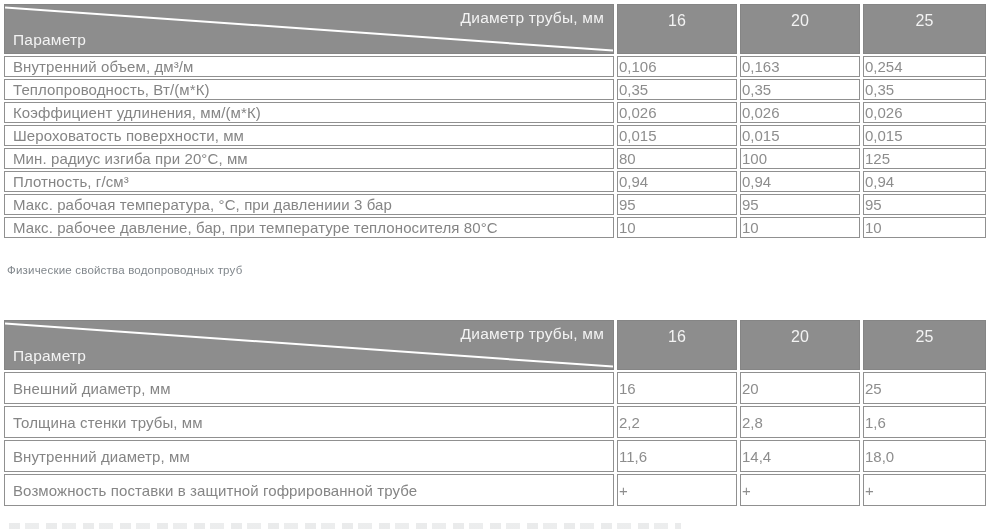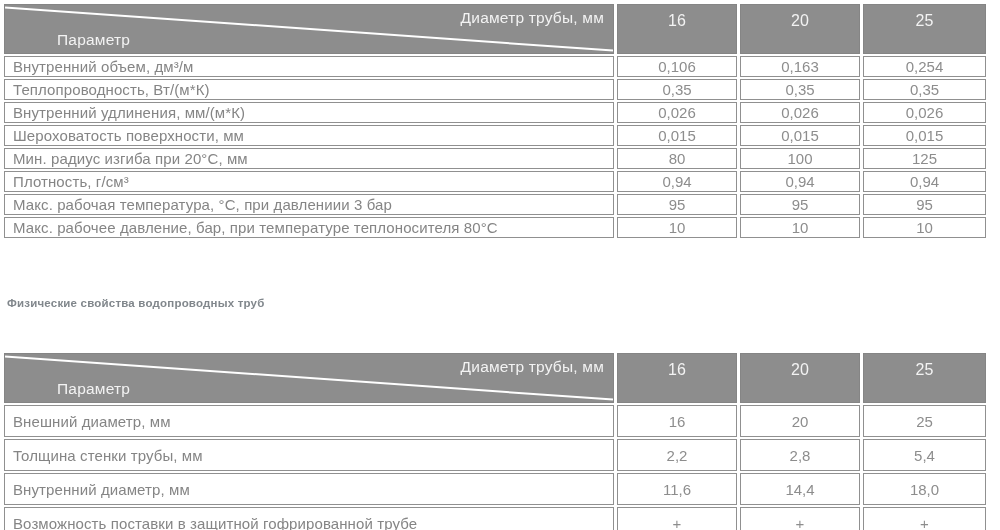--- a/index.html
+++ b/index.html
@@ -30,21 +30,21 @@
     padding:12px;
     font-weight:normal;
     text-align:right;
   }
   .corner-top{
     position:absolute; top:4px; right:9px;
     color:#f3f3f3; font-size:15.5px; letter-spacing:.2px;
   }
   .corner-bottom{
     position:absolute; bottom:4px; left:8px;
-    color:#f3f3f3; font-size:15.5px; letter-spacing:.2px;margin-left:44px;
+    color:#f3f3f3; font-size:15.5px; letter-spacing:.2px;
   }
   .corner-diag{
     position:absolute; top:0; left:0; width:100%; height:100%;
     display:block;
   }
   th.col-head{
     background:#8d8d8d;
     border:1px solid #858585;
     color:#f3f3f3;
     font-weight:normal;
@@ -66,28 +66,28 @@
   td.param-cell{
     padding:0 8px;
     text-align:left;
     color:#858585;
     letter-spacing:.1px;
     white-space:nowrap;
     overflow:hidden;
     margin-top:20px;
   }
   td.value-cell{
-    text-align:center;
+    text-align:left;
     color:#8d8d8d;
   }
 
   .caption{
-    margin:57px 0 0 7px;
+    margin:24px 0 0 7px;
     font-size:11.5px;
-    font-weight:bold;
+    font-weight:normal;
     color:#81878c;
     letter-spacing:.2px;
   }
   .tbl1{ margin-top:2px; }
   .tbl2{ margin-top:42px; }
 
   
   .cutoff-strip{
     margin:15px 0 0 9px;
     width:672px; height:6px;
@@ -130,21 +130,21 @@
         <td class="value-cell">0,163</td>
         <td class="value-cell">0,254</td>
       </tr>
       <tr>
         <td class="param-cell">Теплопроводность, Вт/(м*К)</td>
         <td class="value-cell">0,35</td>
         <td class="value-cell">0,35</td>
         <td class="value-cell">0,35</td>
       </tr>
       <tr>
-        <td class="param-cell">Внутренний удлинения, мм/(м*К)</td>
+        <td class="param-cell">Коэффициент удлинения, мм/(м*К)</td>
         <td class="value-cell">0,026</td>
         <td class="value-cell">0,026</td>
         <td class="value-cell">0,026</td>
       </tr>
       <tr>
         <td class="param-cell">Шероховатость поверхности, мм</td>
         <td class="value-cell">0,015</td>
         <td class="value-cell">0,015</td>
         <td class="value-cell">0,015</td>
       </tr>
@@ -202,21 +202,21 @@
       <tr>
         <td class="param-cell">Внешний диаметр, мм</td>
         <td class="value-cell">16</td>
         <td class="value-cell">20</td>
         <td class="value-cell">25</td>
       </tr>
       <tr>
         <td class="param-cell">Толщина стенки трубы, мм</td>
         <td class="value-cell">2,2</td>
         <td class="value-cell">2,8</td>
-        <td class="value-cell">5,4</td>
+        <td class="value-cell">1,6</td>
       </tr>
       <tr>
         <td class="param-cell">Внутренний диаметр, мм</td>
         <td class="value-cell">11,6</td>
         <td class="value-cell">14,4</td>
         <td class="value-cell">18,0</td>
       </tr>
       <tr>
         <td class="param-cell">Возможность поставки в защитной гофрированной трубе</td>
         <td class="value-cell">+</td>

